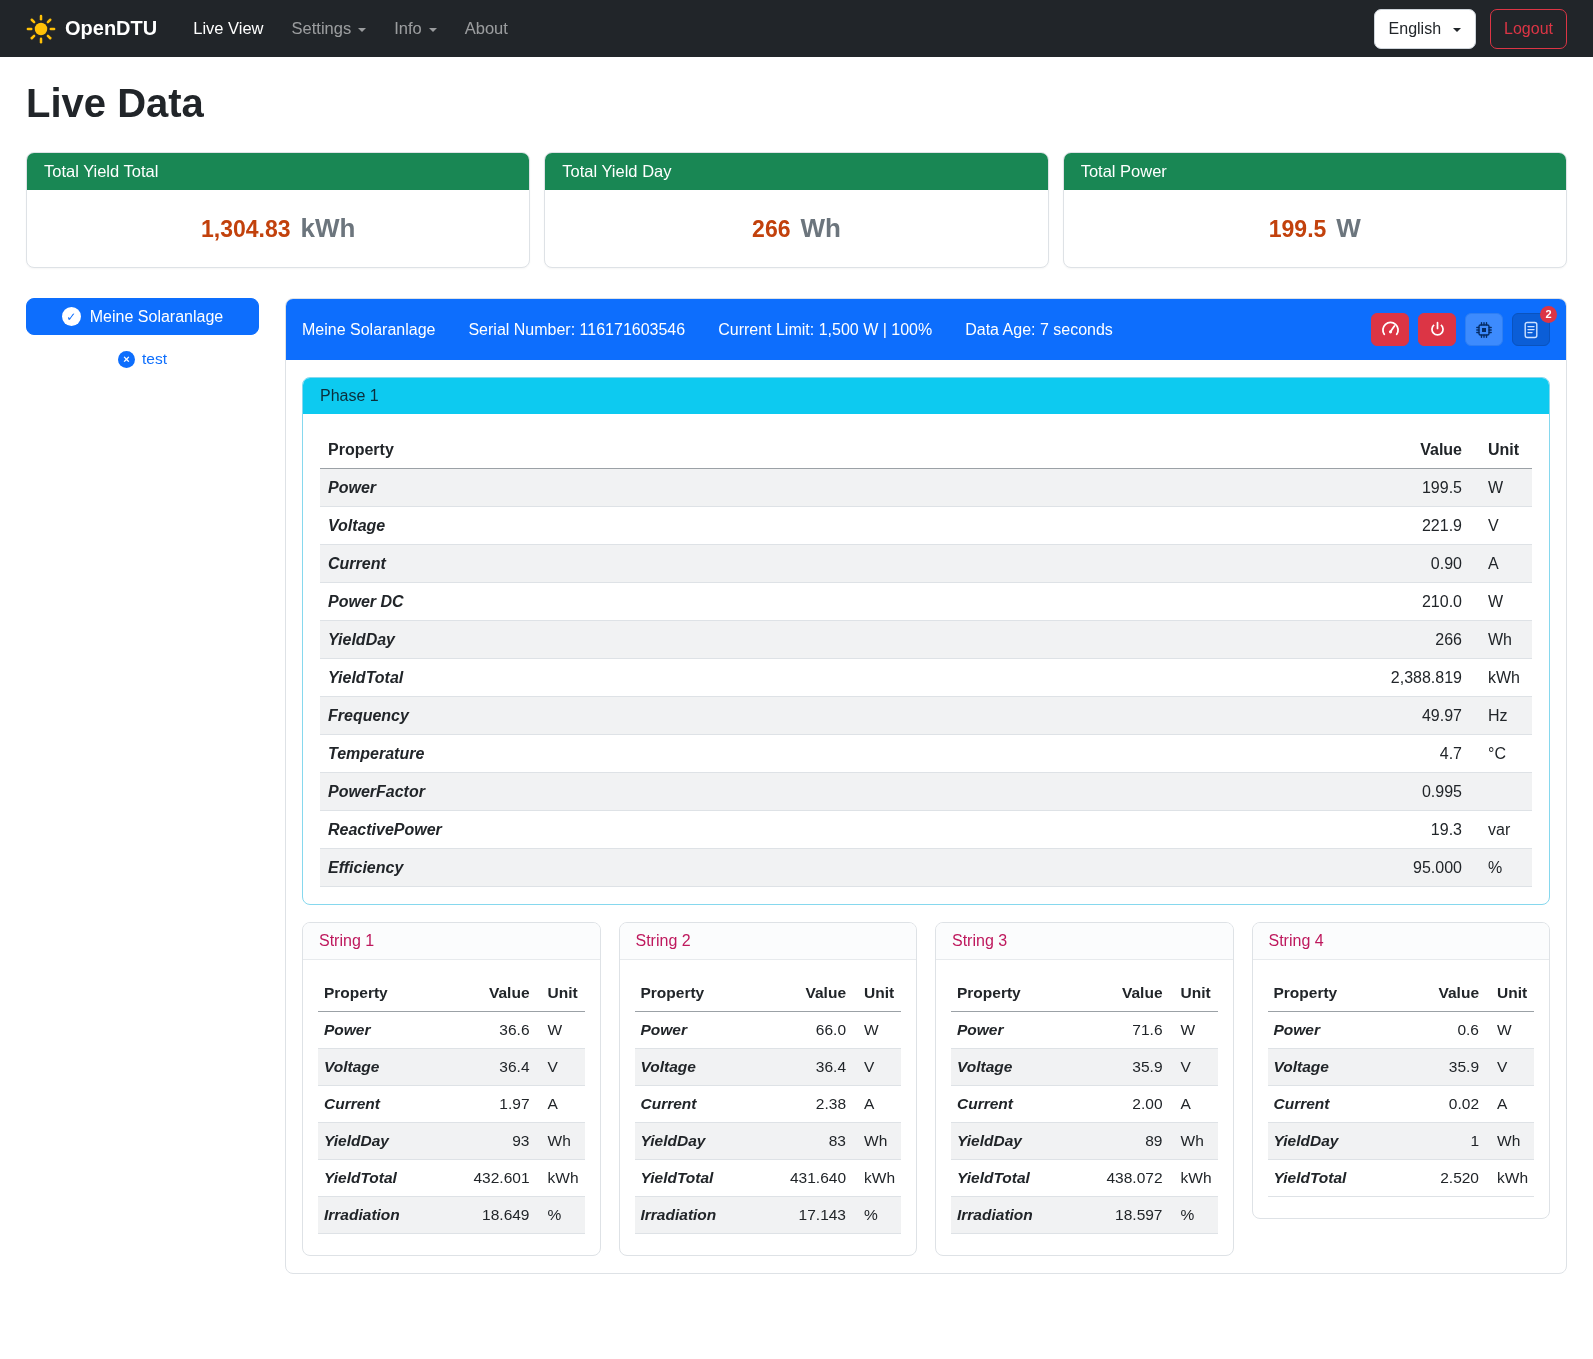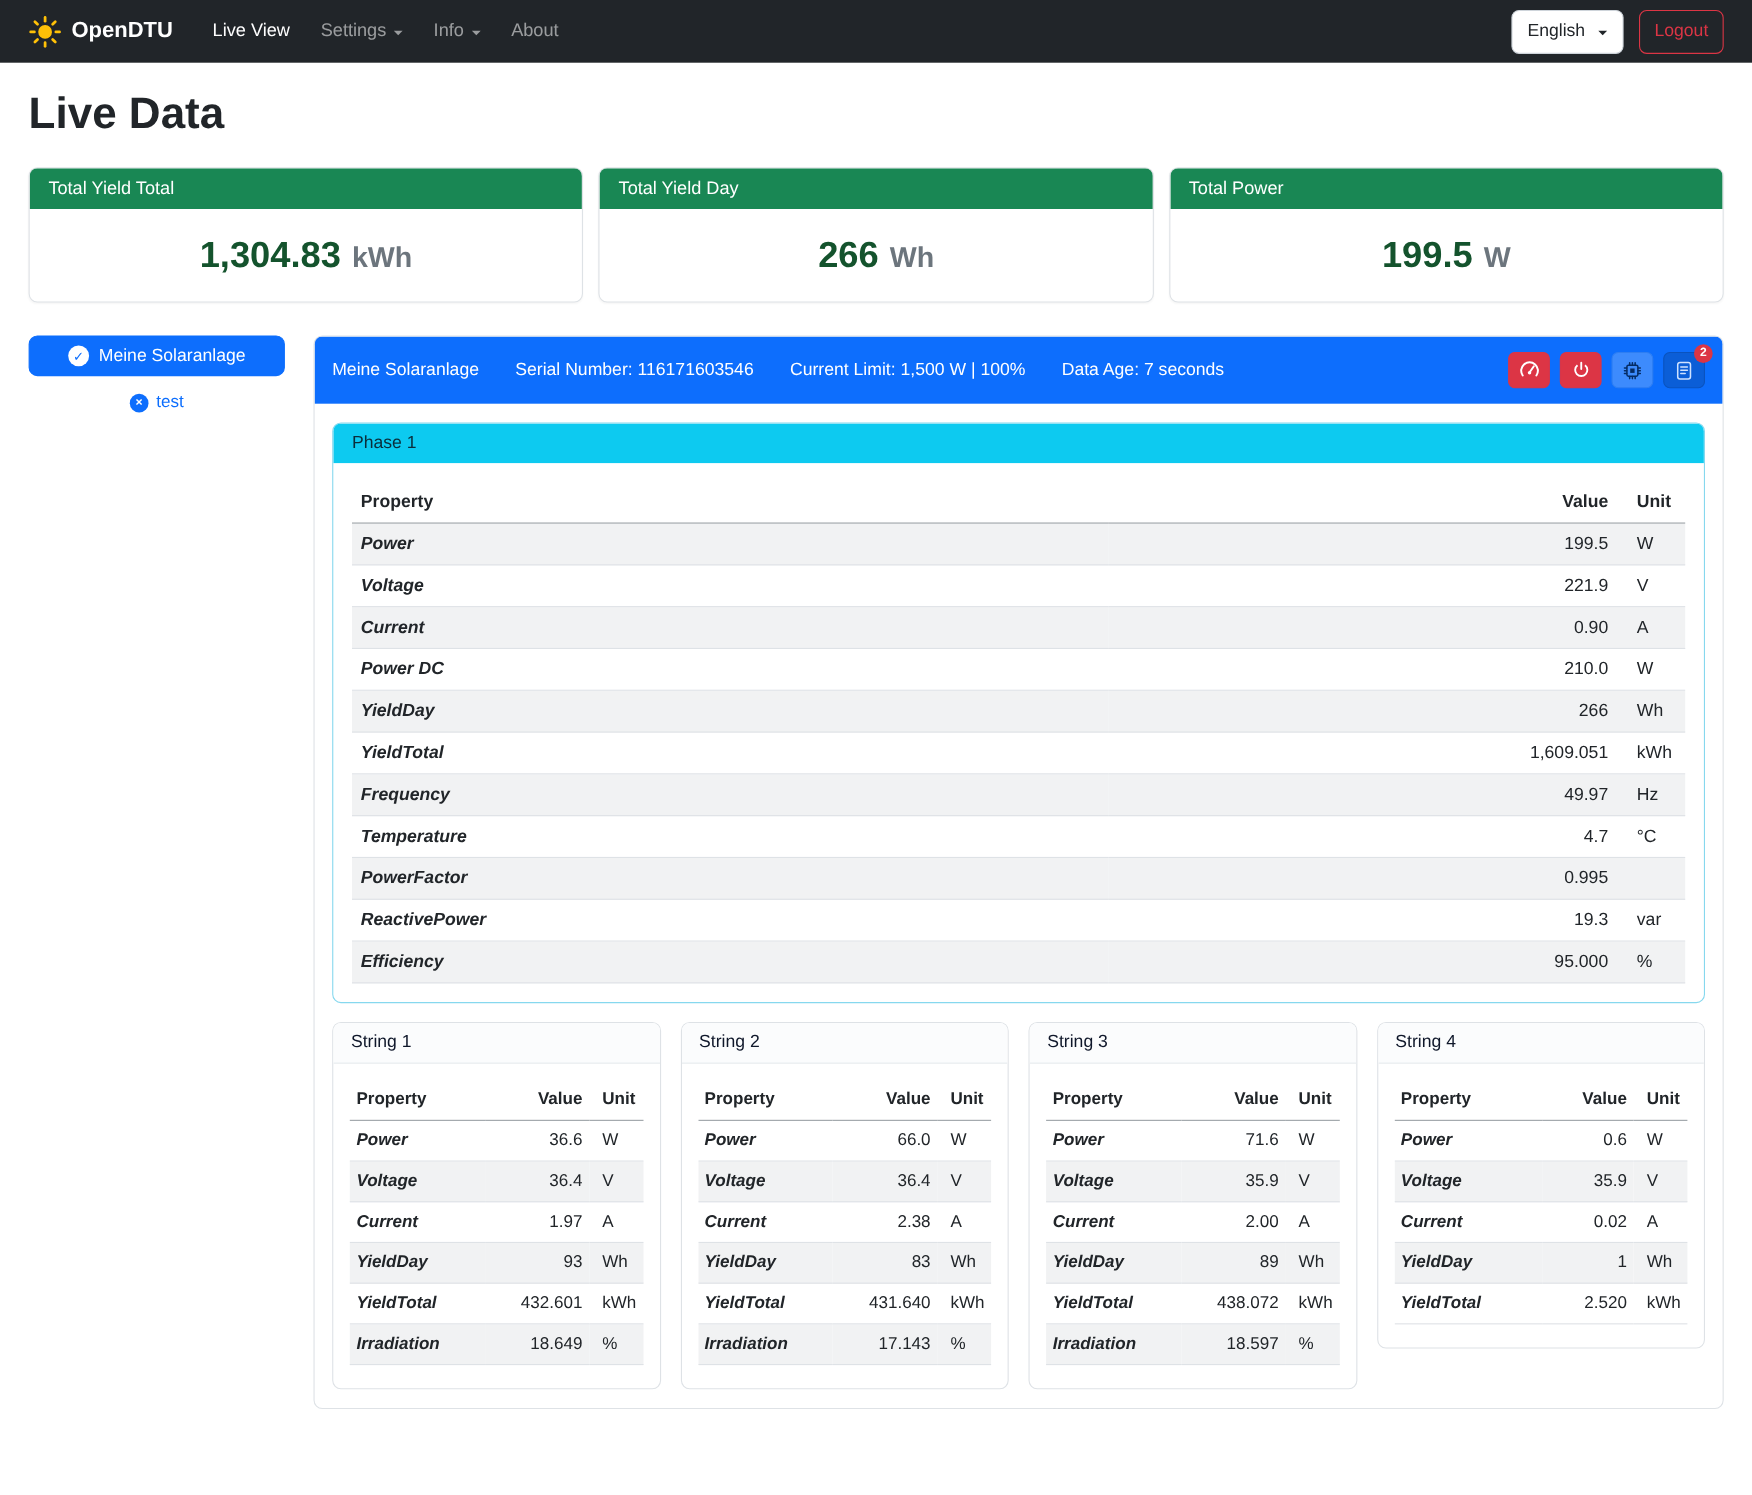--- a/index.html
+++ b/index.html
@@ -25,21 +25,21 @@
 
   
   .page { padding:14px 26px 28px; }
   .page-title { font-size:40px; font-weight:700; margin:10px 0 26px; }
 
   
   .summary-row { display:grid; grid-template-columns:repeat(3,1fr); gap:14px; margin-bottom:30px; }
   .card { background:#fff; border:1px solid #dee2e6; border-radius:8px; overflow:hidden; box-shadow:0 1px 2px rgba(0,0,0,.04); }
   .card-header-green { background:#198754; color:#fff; padding:9px 17px; font-size:16.5px; }
   .summary-body { padding:23px 16px; text-align:center; }
-  .summary-value { font-size:33px; font-weight:700; color:#14532d; }
+  .summary-value { font-size:23px; font-weight:700; color:#c2410c; }
   .summary-unit { font-size:26px; font-weight:600; color:#6c757d; margin-left:10px; }
 
   
   .content-row { display:flex; align-items:flex-start; gap:26px; }
   .sidebar { flex:0 0 233px; width:233px; }
   .inverter-select-btn { width:100%; background:#0d6efd; border:1px solid #0d6efd; color:#fff; border-radius:8px; padding:8px 12px; font-size:16px; display:flex; align-items:center; justify-content:center; gap:9px; cursor:pointer; font-family:inherit; }
   .check-circle { width:19px; height:19px; border-radius:50%; background:#fff; color:#0d6efd; font-size:12px; font-weight:700; display:flex; align-items:center; justify-content:center; flex:0 0 19px; }
   .test-link { margin-top:15px; display:flex; align-items:center; justify-content:center; gap:7px; color:#0d6efd; text-decoration:none; font-size:15.5px; cursor:pointer; }
   .x-circle { width:17px; height:17px; border-radius:50%; background:#0d6efd; color:#fff; font-size:11px; font-weight:700; display:flex; align-items:center; justify-content:center; flex:0 0 17px; }
 
@@ -63,21 +63,21 @@
   .data-table th, .data-table td { padding:9.5px 8px; text-align:left; border-bottom:1px solid #dee2e6; font-size:16px; }
   .data-table thead th { border-bottom:1px solid #9ba1a6; font-weight:700; }
   .data-table .prop { font-weight:700;font-style:italic; }
   .data-table .val, .data-table .val-h { text-align:right; }
   .phase-table .unit, .phase-table .unit-h { width:62px; padding-left:18px; }
   .phase-table tbody tr:nth-child(odd) { background:#f1f2f3; }
 
   
   .strings-row { display:grid; grid-template-columns:repeat(4,1fr); gap:18px; margin:0 16px 17px; align-items:start; }
   .string-card { border:1px solid #dee2e6; border-radius:8px; background:#fff; overflow:hidden; }
-  .string-header { background:#fbfcfd; border-bottom:1px solid #e7eaed; padding:9px 16px; font-size:16px; color:#0f172a; }
+  .string-header { background:#fbfcfd; border-bottom:1px solid #e7eaed; padding:9px 16px; font-size:16px; color:#be185d; }
   .string-body { padding:15px 15px 21px; }
   .string-table th, .string-table td { font-size:15.5px; padding:9px 6px; }
   .string-table .unit, .string-table .unit-h { width:46px; padding-left:12px; }
   .string-table tbody tr:nth-child(even) { background:#f1f2f3; }
 </style>
 </head>
 <body>
 
 <nav class="navbar">
   <div class="brand">
@@ -246,21 +246,21 @@
                   <td class="val">210.0</td>
                   <td class="unit">W</td>
                 </tr>
                 <tr>
                   <th class="prop">YieldDay</th>
                   <td class="val">266</td>
                   <td class="unit">Wh</td>
                 </tr>
                 <tr>
                   <th class="prop">YieldTotal</th>
-                  <td class="val">1,609.051</td>
+                  <td class="val">2,388.819</td>
                   <td class="unit">kWh</td>
                 </tr>
                 <tr>
                   <th class="prop">Frequency</th>
                   <td class="val">49.97</td>
                   <td class="unit">Hz</td>
                 </tr>
                 <tr>
                   <th class="prop">Temperature</th>
                   <td class="val">4.7</td>

